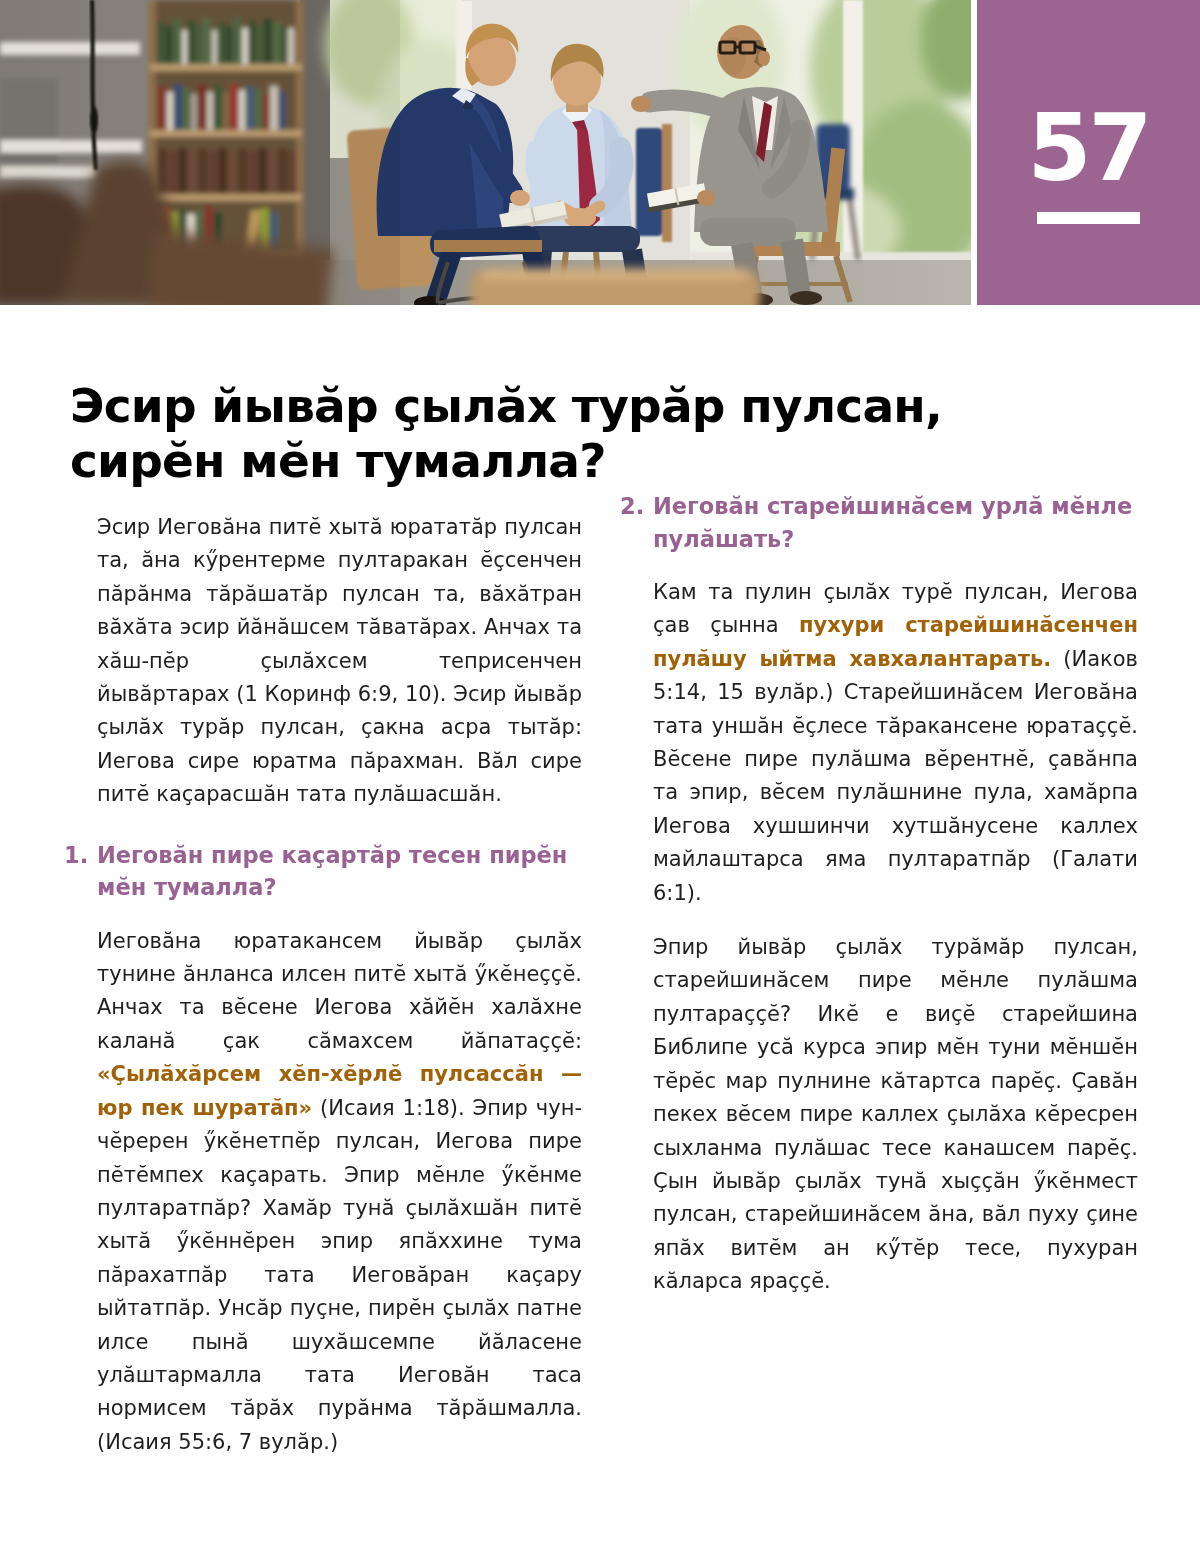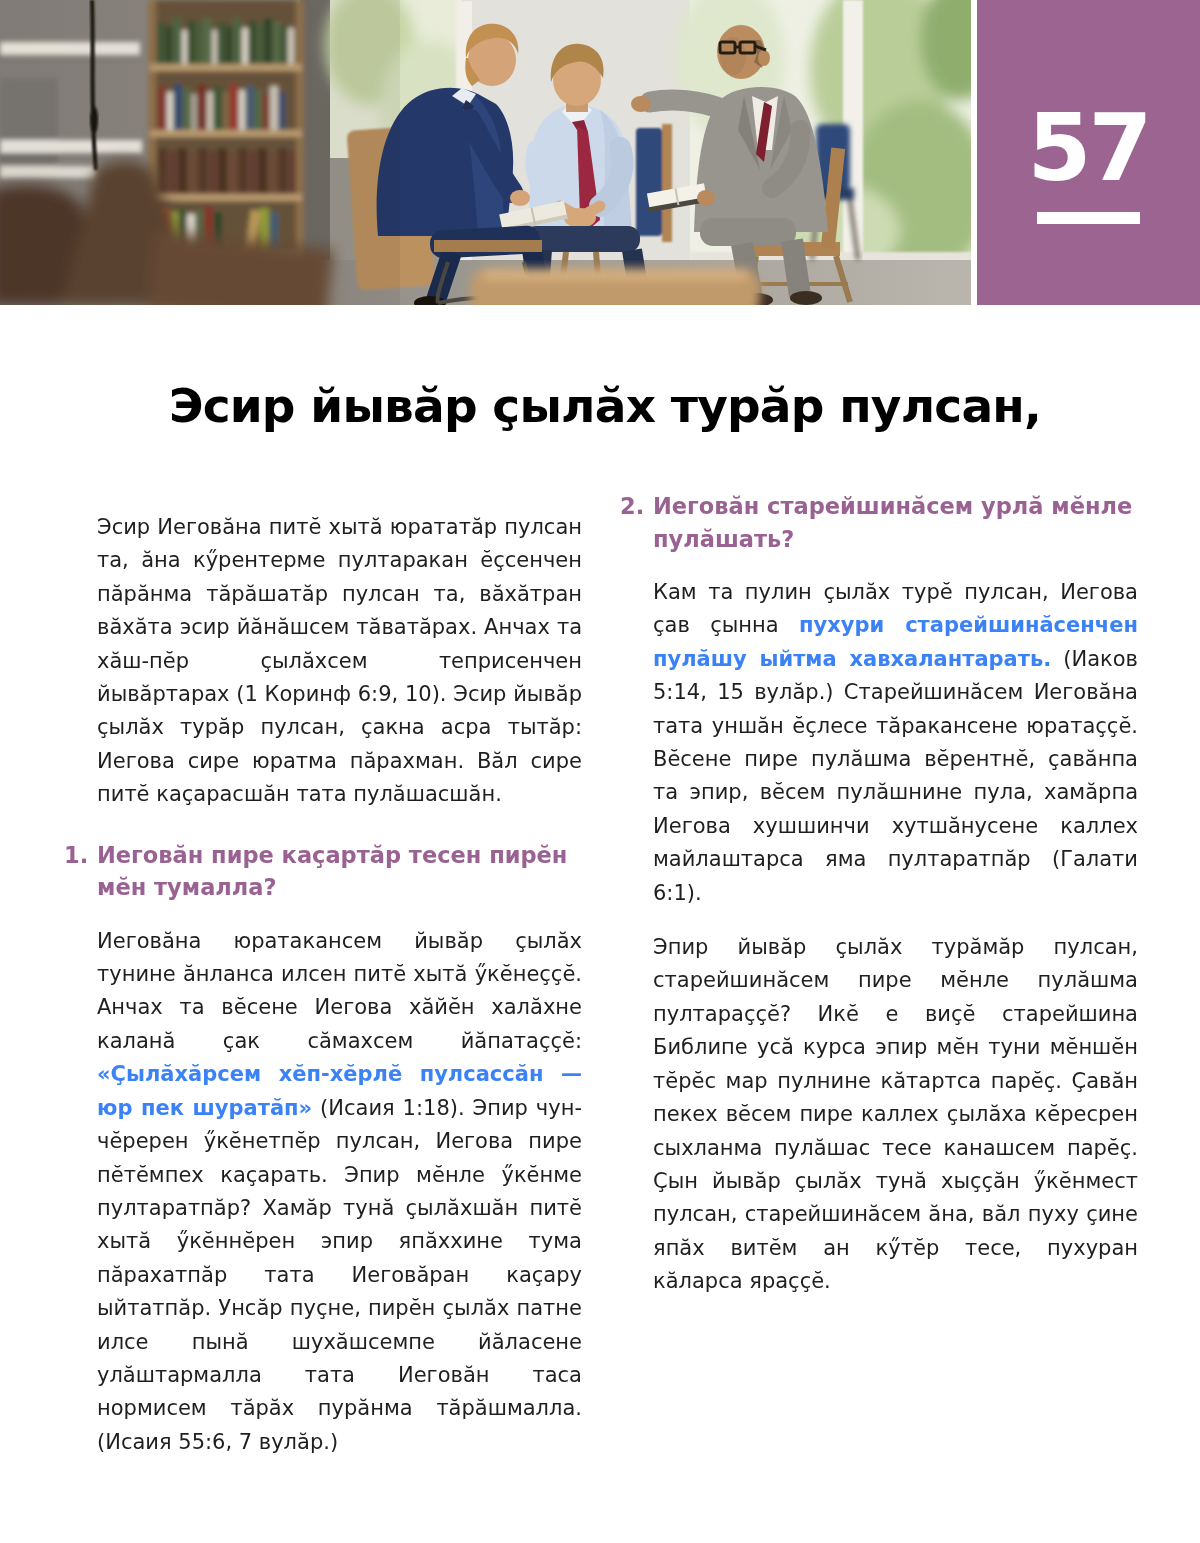--- a/index.html
+++ b/index.html
@@ -8,26 +8,26 @@
   
   .photo{position:absolute;left:0;top:0;width:971px;height:305px;overflow:hidden;background:#9a968f;}
   .photo svg{display:block;}
   .lesson-box{position:absolute;left:977px;top:0;width:223px;height:305px;background:#9c6490;
               display:flex;flex-direction:column;align-items:center;justify-content:center;
               padding-top:14px;box-sizing:border-box;}
   .lesson-number{font-size:92px;font-weight:bold;color:#ffffff;line-height:1;letter-spacing:-3px;margin-top:8px;}
   .lesson-underline{width:103px;height:12px;background:#ffffff;margin-top:17px;}
   
   .title{position:absolute;left:70px;top:347px;width:1070px;font-size:47px;line-height:1.17;
-         font-weight:bold;letter-spacing:-0.8px;color:#000;text-align:center;}
+         font-weight:bold;letter-spacing:-0.8px;color:#000;}
   
   .content{position:absolute;left:64px;top:490px;width:1074px;display:flex;gap:38px;}
   .col{flex:1 1 0;min-width:0;}
   .para{padding-left:33px;font-size:21px;line-height:33.4px;text-align:justify;}
-  .para b{font-weight:bold;color:#3b82f6;}
+  .para b{font-weight:bold;color:#a16207;}
   .question{margin-top:27px;}
   .col-right .question{margin-top:0;}
   .q-head{position:relative;padding-left:33px;font-size:22.5px;line-height:32.5px;font-weight:bold;
           color:#9a6292;margin:0 0 12px 0;}
   .q-num{position:absolute;left:0;top:0;}
   .question .para + .para{margin-top:14px;}
 </style>
 </head>
 <body>
 
@@ -271,21 +271,21 @@
       </g>
       <rect width="400" height="305" fill="#2b1f12" opacity="0.07"></rect>
     </svg>
   </div>
 
   <div class="lesson-box">
     <div class="lesson-number">57</div>
     <div class="lesson-underline"></div>
   </div>
 
-  <h1 class="title"><span>Эсир йывӑр ҫылӑх турӑр пулсан,</span><br></h1>
+  <h1 class="title"><span>Эсир йывӑр ҫылӑх турӑр пулсан,</span><br><span>сирӗн мӗн тумалла?</span></h1>
 
   <div class="content">
 
     <div class="col col-left">
       <p class="para">Эсир Иеговӑна питӗ хытӑ юрататӑр пулсан та, ӑна кӳрентерме пултаракан ӗҫсенчен пӑрӑнма тӑрӑшатӑр пулсан та, вӑхӑтран вӑхӑта эсир йӑнӑшсем тӑватӑрах. Анчах та хӑш-пӗр ҫылӑхсем теприсенчен йывӑртарах (1 Коринф 6:9, 10). Эсир йывӑр ҫылӑх турӑр пулсан, ҫакна асра тытӑр: Иегова сире юратма пӑрахман. Вӑл сире питӗ каҫарасшӑн тата пулӑшасшӑн.</p>
 
       <div class="question">
         <h2 class="q-head">
           <span class="q-num">1.</span>
           <span>Иеговӑн пире каҫартӑр тесен пирӗн мӗн тумалла?</span>

